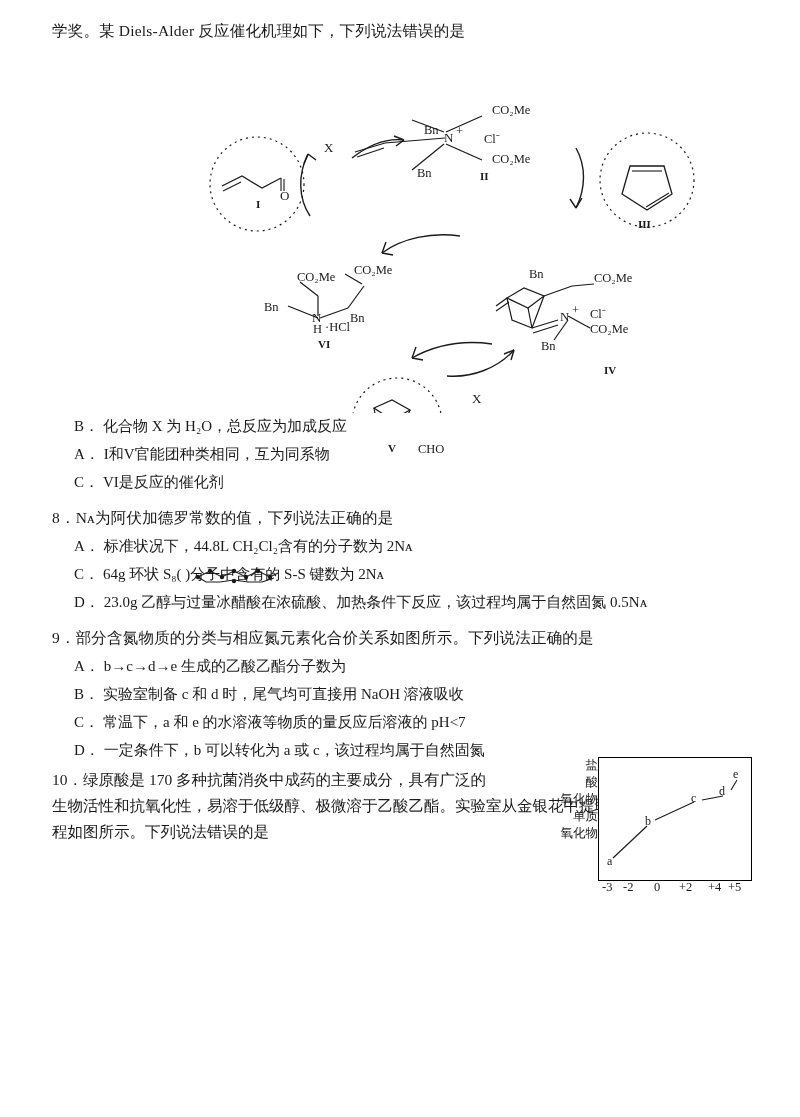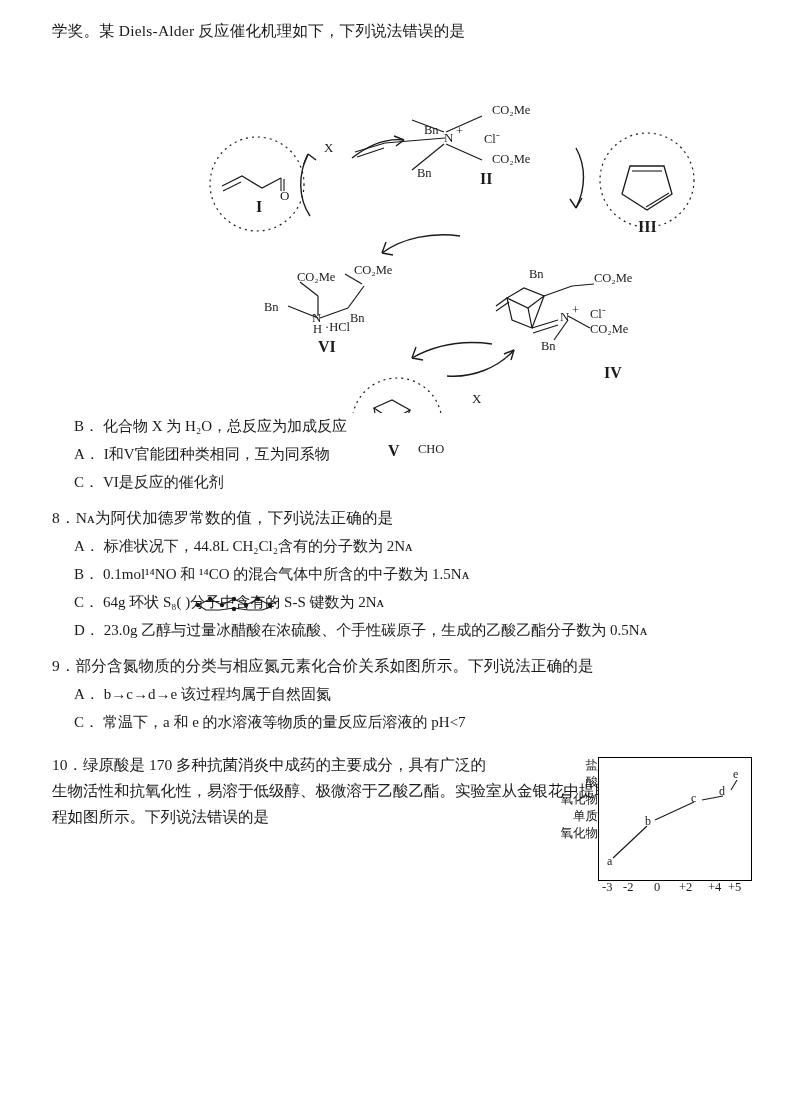--- a/index.html
+++ b/index.html
@@ -48,21 +48,21 @@
     height: 365px;
     margin-top: 4px;
   }
   .scheme svg { position: absolute; left: 0; top: 0; }
   .lab {
     position: absolute;
     font-family: "Liberation Serif", serif;
     font-size: 13px;
     white-space: nowrap;
   }
-  .lab.it { font-style: normal; font-weight: bold; font-size: 16px; }
+  .lab.it { font-style: normal; font-weight: bold; font-size: 11px; }
   .lab.sm { font-size: 12.5px; }
 
   
   .graph-wrap {
     position: absolute;
     right: 48px;
     top: 757px;
     width: 200px;
     height: 140px;
   }
@@ -212,50 +212,51 @@
 
     <div>
       <p class="opt"><span class="lbl">B．</span><span>化合物 X 为 H₂O，总反应为加成反应</span></p>
       <p class="opt"><span class="lbl">A．</span><span>I和V官能团种类相同，互为同系物</span></p>
       <p class="opt"><span class="lbl">C．</span><span>VI是反应的催化剂</span></p>
     </div>
 
     <div class="blk">
       <p class="q-line">8．Nᴀ为阿伏加德罗常数的值，下列说法正确的是</p>
       <p class="opt"><span class="lbl">A．</span><span>标准状况下，44.8L CH₂Cl₂含有的分子数为 2Nᴀ</span></p>
-      <p class="opt"><span class="lbl">B．</span><span>0.1mol¹⁴NO 和 ¹⁴CO 的混合气体中所含的中子数为 1.5Nᴀ</span></p>
       <p class="opt" style="position:relative;">
         <span class="lbl">C．</span><span>64g 环状 S₈(          )分子中含有的 S-S 键数为 2Nᴀ</span>
         <svg width="96" height="22" viewBox="0 0 96 22" style="position:absolute;left:138px;top:4px;">
           <g stroke="#1a1a1a" stroke-width="1.1" fill="none">
             <path d="M8 12 L20 6 L32 12 L44 6 L56 12 L68 6 L80 12 L88 8"></path>
             <path d="M8 12 L16 17 L30 17 L44 15 L58 17 L72 17 L84 13"></path>
           </g>
           <g fill="#1a1a1a">
             <circle cx="8" cy="12" r="2.2"></circle>
               <circle cx="20" cy="6" r="2.2"></circle>
             <circle cx="32" cy="12" r="2.2"></circle>
               <circle cx="44" cy="6" r="2.2"></circle>
             <circle cx="56" cy="12" r="2.2"></circle>
               <circle cx="68" cy="6" r="2.2"></circle>
             <circle cx="80" cy="12" r="2.2"></circle>
               <circle cx="44" cy="16" r="2.2"></circle>
           </g>
         </svg>
       </p>
-      <p class="opt"><span class="lbl">D．</span><span>23.0g 乙醇与过量冰醋酸在浓硫酸、个手性碳原子，生成的乙酸乙酯分子数为 0.5Nᴀ</span></p>
+      <p class="opt"><span class="lbl">D．</span><span>23.0g 乙醇与过量冰醋酸在浓硫酸、加热条件下反应，该过程均属于自然固氮 0.5Nᴀ</span></p>
     </div>
 
     <div class="blk">
       <p class="q-line">9．部分含氮物质的分类与相应氮元素化合价关系如图所示。下列说法正确的是</p>
-      <p class="opt"><span class="lbl">A．</span><span>b→c→d→e 该过程均属于自然固氮</span></p>
+      <p class="opt"><span class="lbl">A．</span><span>b→c→d→e 生成的乙酸乙酯分子数为</span></p>
+      <p class="opt"><span class="lbl">B．</span><span>实验室制备 c 和 d 时，尾气均可直接用 NaOH 溶液吸收</span></p>
       <p class="opt"><span class="lbl">C．</span><span>常温下，a 和 e 的水溶液等物质的量反应后溶液的 pH&lt;7</span></p>
-    </div>
-
-    <div style="margin-top:17px;">
+      <p class="opt"><span class="lbl">D．</span><span>一定条件下，b 可以转化为 a 或 c，该过程均属于自然固氮</span></p>
+    </div>
+
+    <div style="margin-top:4px;">
       <p class="tail-line">10．绿原酸是 170 多种抗菌消炎中成药的主要成分，具有广泛的</p>
       <p class="tail-line">生物活性和抗氧化性，易溶于低级醇、极微溶于乙酸乙酯。实验室从金银花中提取绿原酸的主要流</p>
       <p class="tail-line">程如图所示。下列说法错误的是</p>
     </div>
 
   </div>
 
   <div class="graph-wrap">
     <div class="ylabs">
       <div>盐</div>

